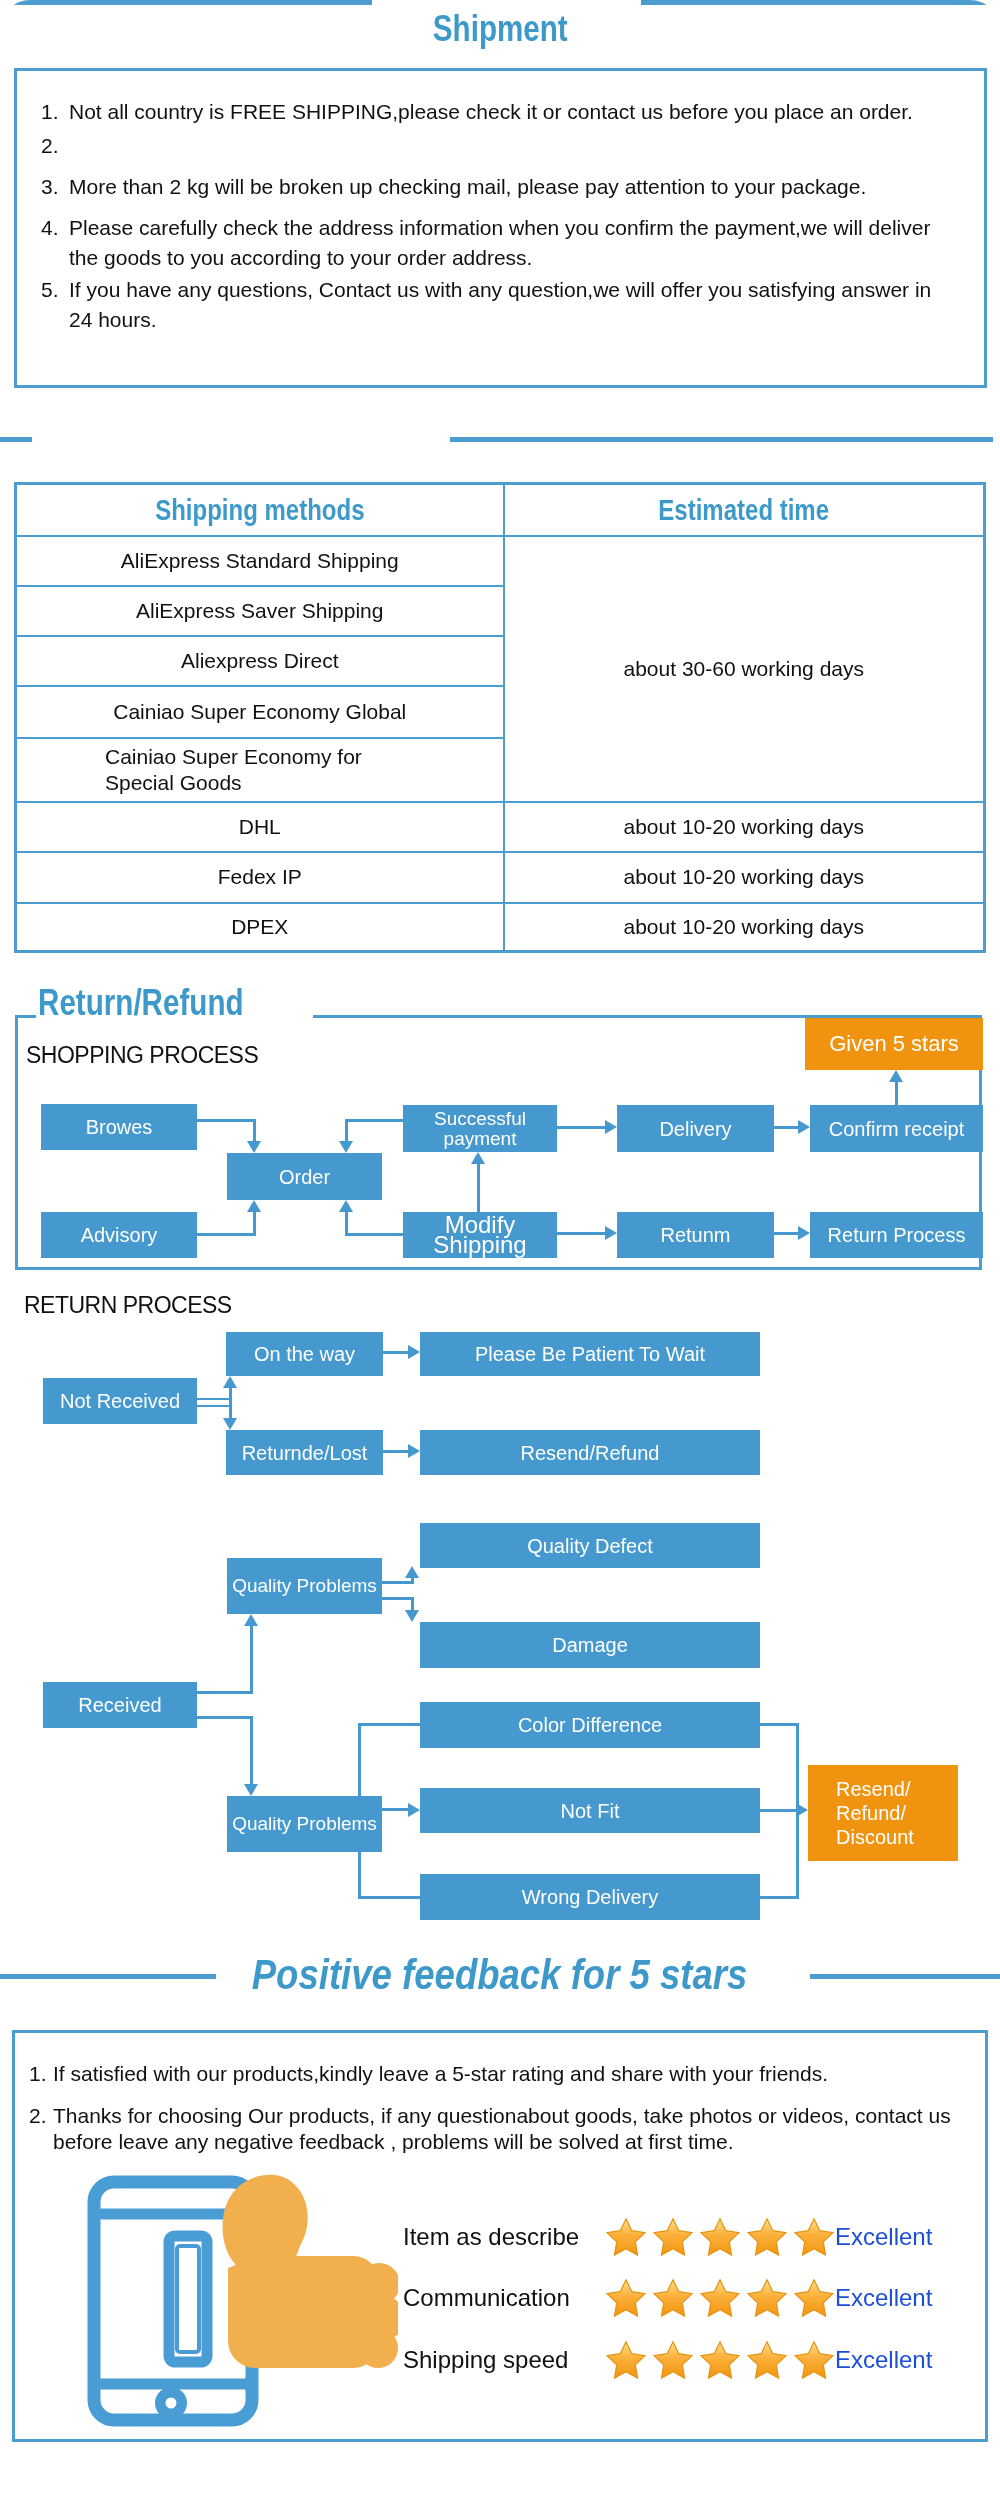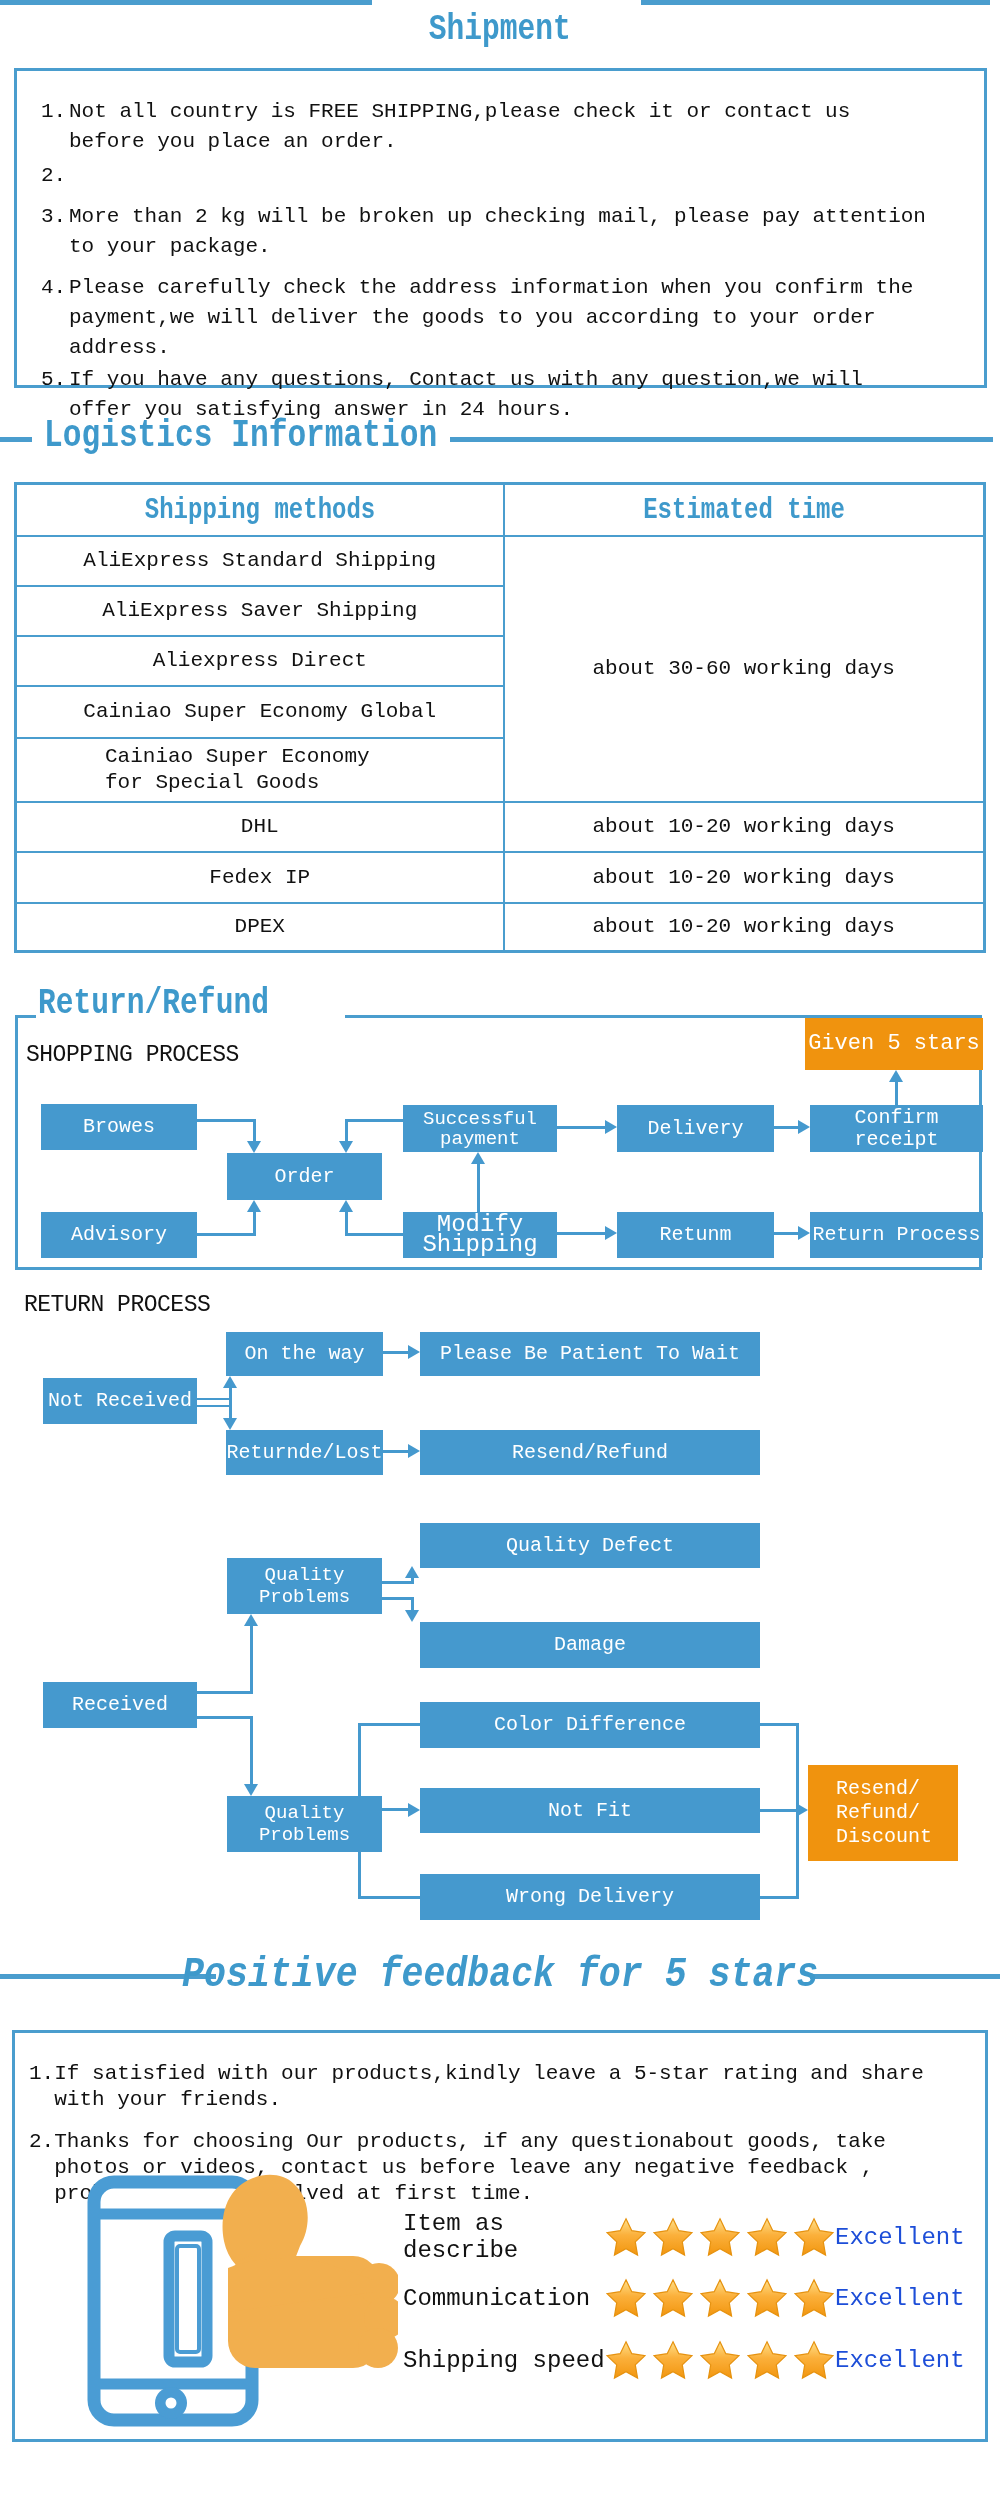--- a/index.html
+++ b/index.html
@@ -1,17 +1,17 @@
 <!DOCTYPE html>
 <html><head>
 <meta charset="utf-8">
 <style>
   html,body{margin:0;padding:0;background:#fff;}
   #page{position:relative;width:1000px;height:2499px;background:#fff;overflow:hidden;
-        font-family:Liberation Mono, monospace;color:#111;}
+        font-family:Liberation Sans, sans-serif;color:#111;border-radius:30px;}
   
   .blue{color:#3E99CB;}
   .sec-line{position:absolute;height:5px;background:#4A9DCE;}
   .cond{display:inline-block;transform:scaleX(.8);white-space:nowrap;font-weight:bold;}
   .cond-l{transform-origin:left center;}
   
   .bigbox{position:absolute;border:3px solid #4A9DCE;background:#fff;box-sizing:content-box;}
   
   .note-item{display:flex;font-size:21px;line-height:30px;color:#111;}
   .note-item .num{flex:0 0 28px;}
@@ -78,23 +78,20 @@
       </div>
       <div class="note-item">
         <span class="num">5.</span>
         <span>If you have any questions, Contact us with any question,we will offer you satisfying answer in 24 hours.</span>
       </div>
     </div>
   </div>
 
   <div class="sec-line" style="left:0;top:437px;width:32px"></div>
   <div class="sec-line" style="left:450px;top:437px;width:543px"></div>
-  <div style="position:absolute;left:44px;top:414px;font-size:39px;" class="blue">
-    <span class="cond cond-l">Logistics  Information</span>
-  </div>
 
   <div style="position:absolute;left:14px;top:482px;">
     <table class="logi">
       <colgroup>
           <col style="width:488px">
           <col>
         </colgroup>
       <tbody>
           <tr style="height:52px">
         <td class="hdr"><span class="cond">Shipping  methods</span></td>

